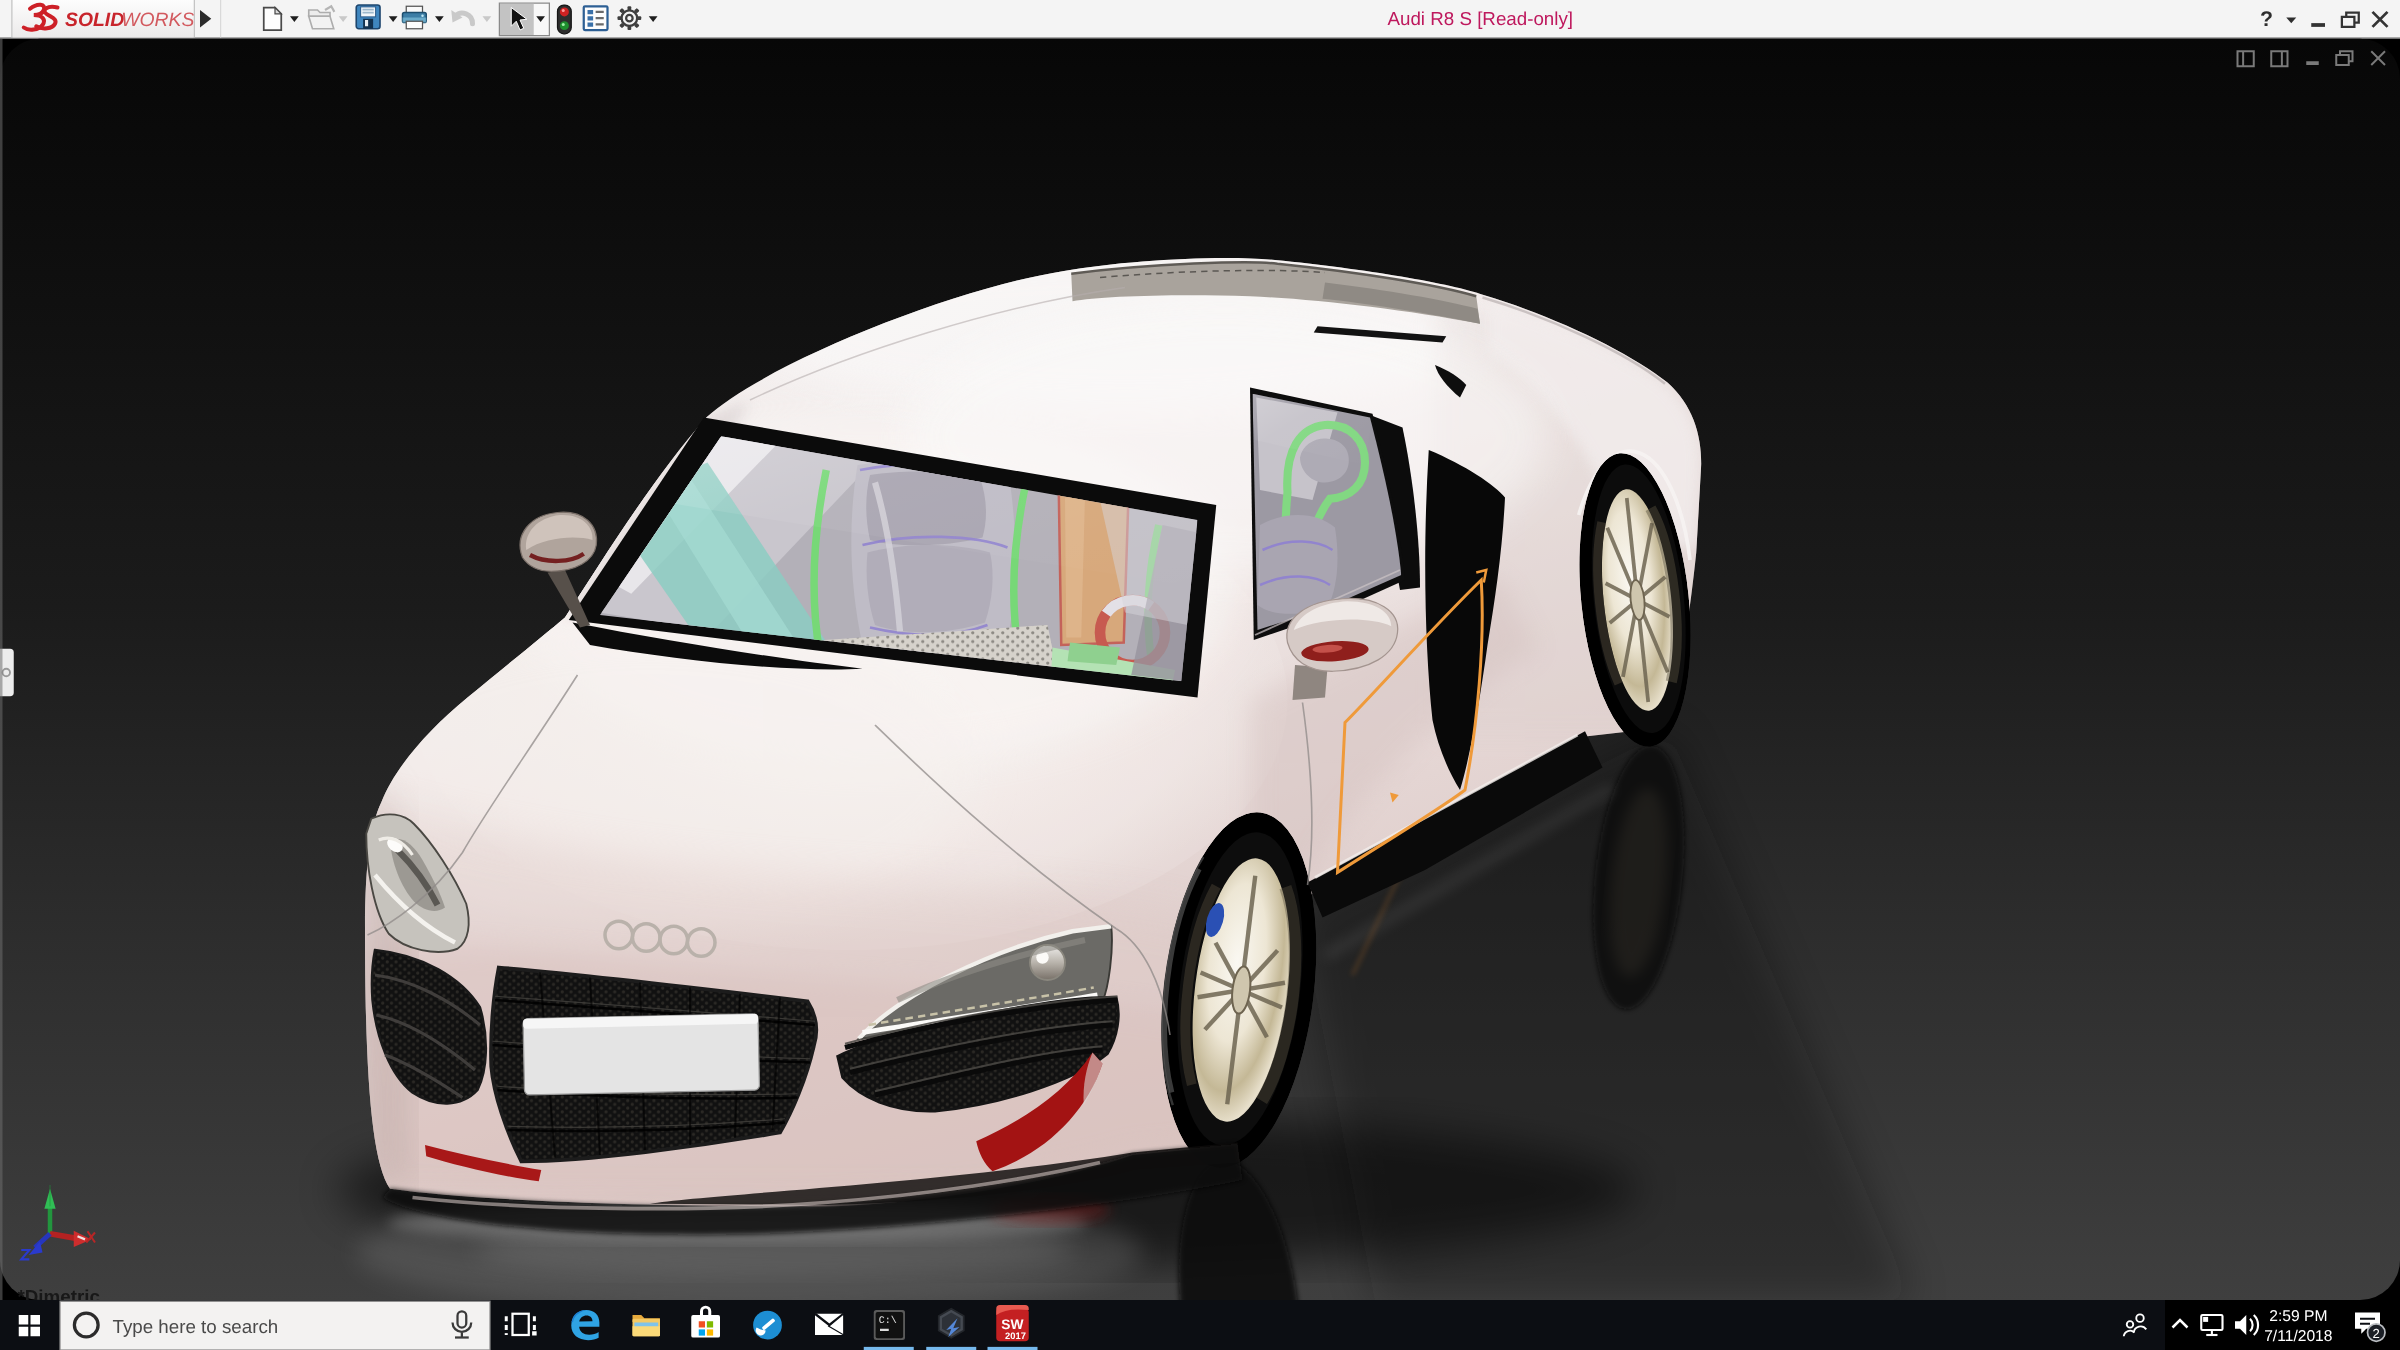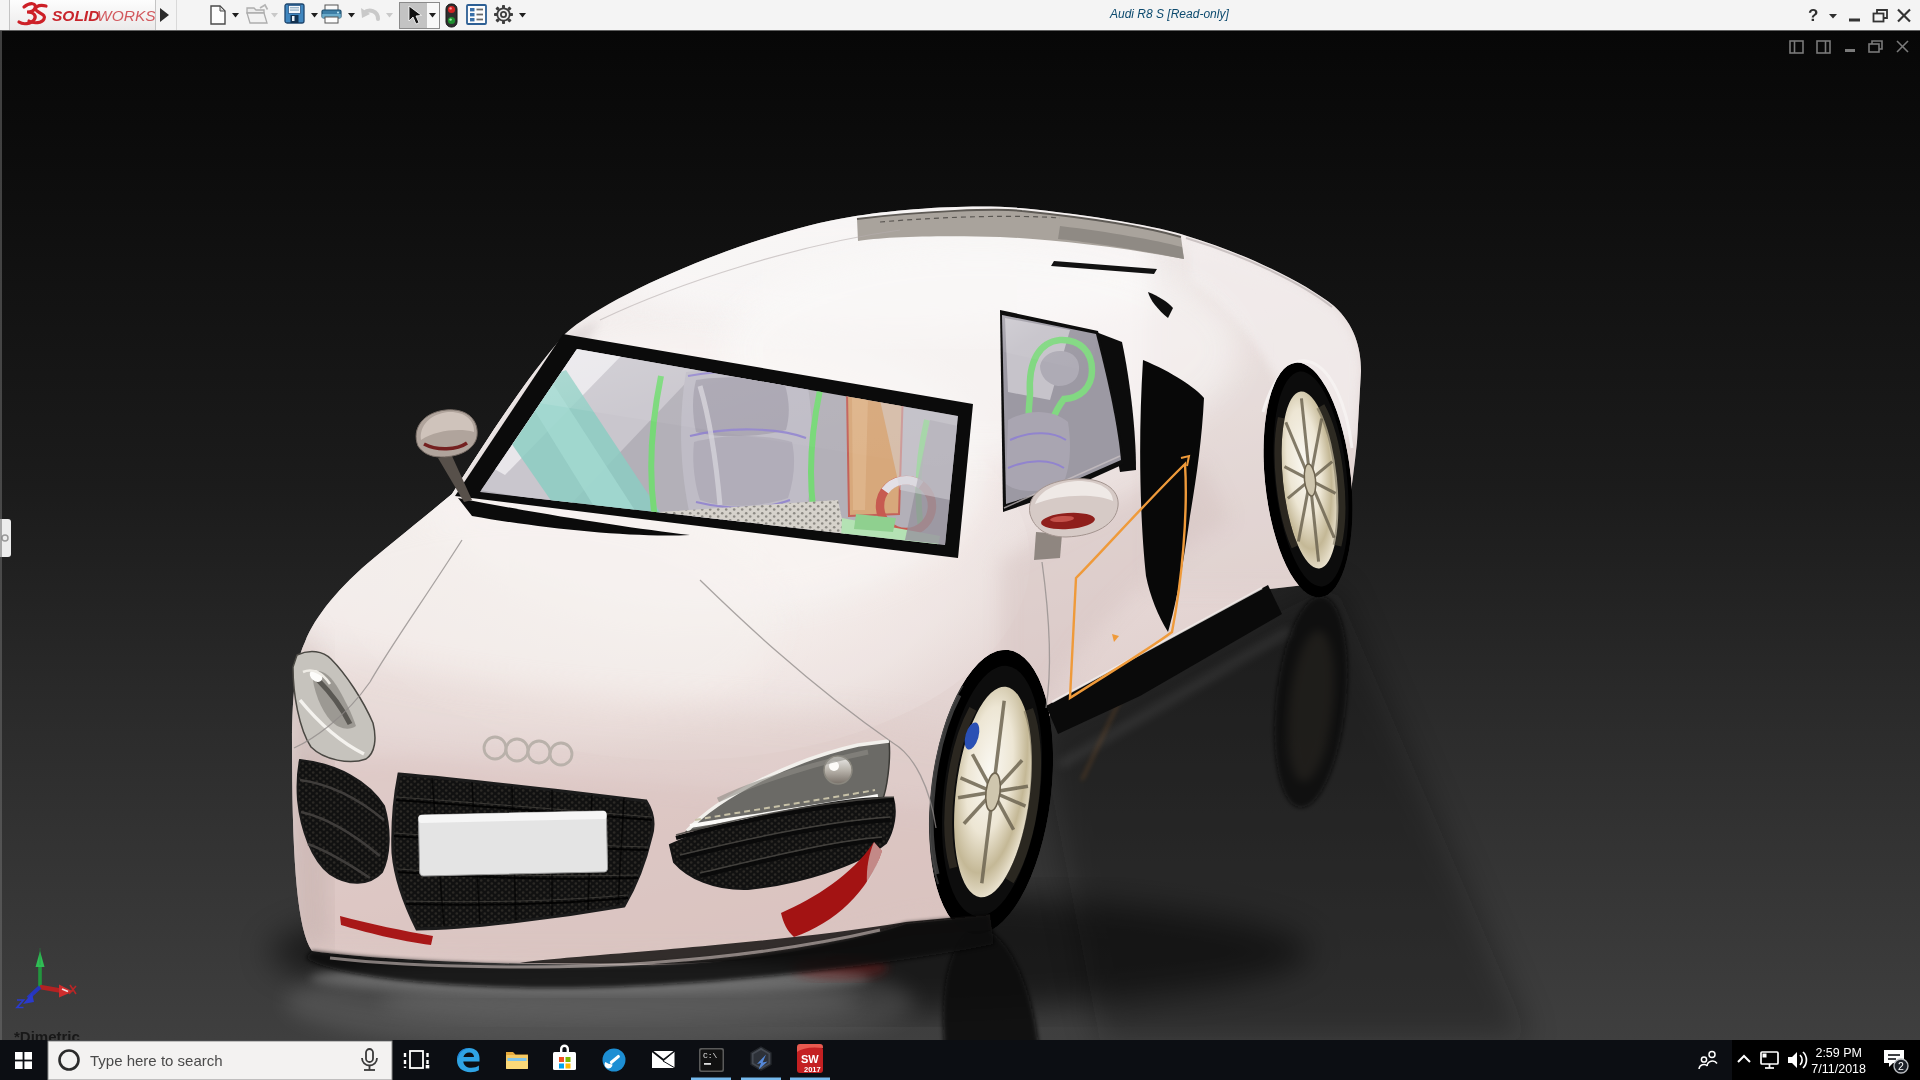--- a/index.html
+++ b/index.html
@@ -1,21 +1,21 @@
 <!DOCTYPE html>
 <html><head>
 <meta charset="utf-8">
 <style>
   * { margin:0; padding:0; box-sizing:border-box; }
   html,body { width:1920px; height:1080px; overflow:hidden; background:#000; font-family:"Liberation Sans", sans-serif; }
   .abs { position:absolute; }
   #toolbar { position:absolute; left:0; top:0; width:1920px; height:31px; background:#f4f4f4; border-bottom:1px solid #606060;padding-left:44px; }
-  #viewport { position:absolute; left:0; top:31px; width:1920px; height:1009px; background:linear-gradient(#070707, #0c0c0c 12%, #1b1b1b 45%, #2b2b2b 68%, #3f3f3f 100%); }
+  #viewport { position:absolute; left:0; top:31px; width:1920px; height:1009px; background:linear-gradient(#070707, #0c0c0c 12%, #1b1b1b 45%, #2b2b2b 68%, #3f3f3f 100%);border-radius:32px; }
   #taskbar { position:absolute; left:0; top:1040px; width:1732px; height:40px; background:#0c0e13; }
-  .ttl { position:absolute; top:7px; font-size:12px; color:#0c4a6e;font-style:italic; }
+  .ttl { position:absolute; top:7px; font-size:15px; color:#be185d; }
 </style>
 </head>
 <body>
 
 <div id="toolbar">
 
   <div class="abs" style="left:9px; top:0px; width:147px; height:30px; background:linear-gradient(#fdfdfd,#ebeaea); border-left:1px solid #c4c4c4; border-right:1px solid #c4c4c4;">
     <svg width="145" height="30" viewBox="0 0 145 30" style="position:absolute;left:0;top:0">
       <g fill="none" stroke="#cd2027" stroke-linecap="round">
         <path d="M14,7 C20,2 27,3 25,8 C24,11 20,12 17,12 C24,12 27,16 24,20 C21,24 13,25 9,22" stroke-width="3.2"></path>

